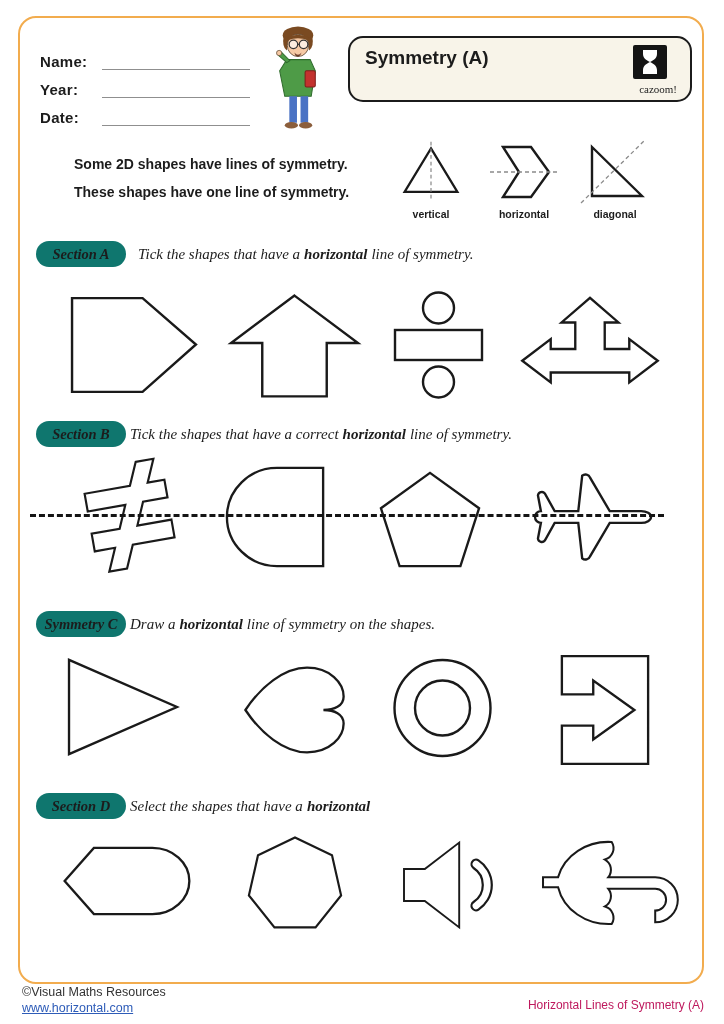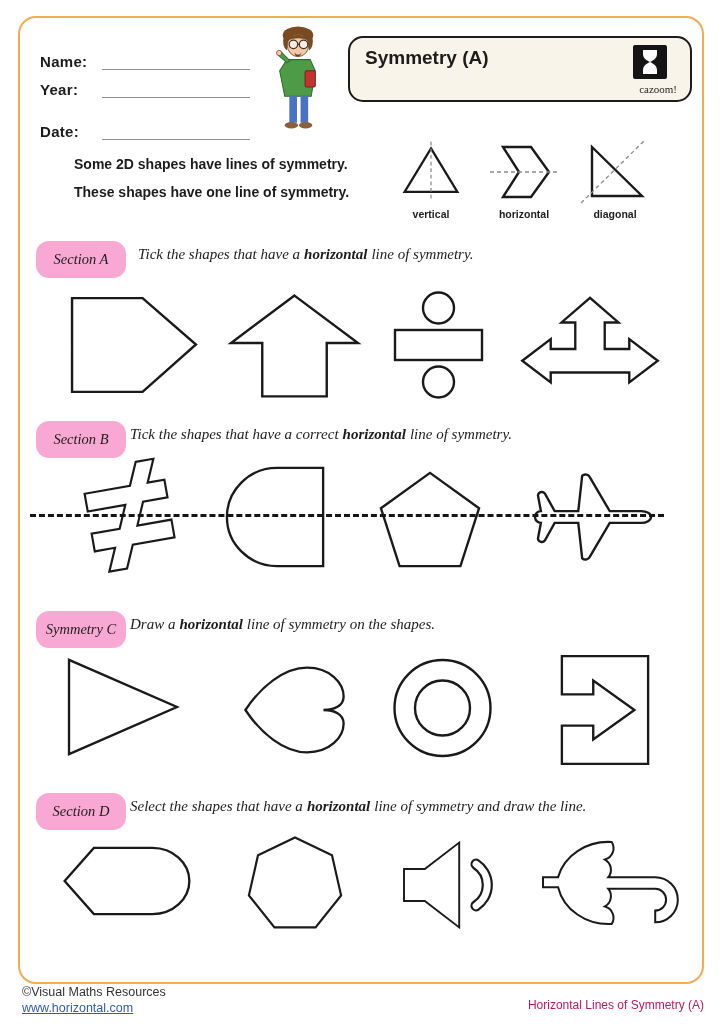--- a/index.html
+++ b/index.html
@@ -15,22 +15,22 @@
   
   .title-box{position:absolute;left:348px;top:36px;width:344px;height:66px;background:#F8F4E9;
              border:2.5px solid #1b1b1b;border-radius:15px;box-sizing:border-box;}
   .title-text{position:absolute;left:15px;top:8px;font-size:19px;font-weight:bold;line-height:1.3;}
   .logo{position:absolute;right:13px;top:7px;width:54px;text-align:center;}
   .logo-text{font-family:"Liberation Serif",serif;font-weight:normal;font-size:11px;margin-top:0px;text-align:right;}
   
   .intro{position:absolute;left:66px;top:150px;font-size:14px;font-weight:bold;line-height:28px;margin-left:8px;}
   .ex-label{position:absolute;font-size:10.5px;font-weight:bold;text-align:center;}
   
-  .sec-label{position:absolute;left:36px;width:90px;height:37px;background:#f9a8d4;border-radius:13px;
-             font-family:"Liberation Serif",serif;font-style:italic;font-weight:normal;font-size:14.5px;
+  .sec-label{position:absolute;left:36px;width:90px;height:26px;background:#0f766e;border-radius:13px;
+             font-family:"Liberation Serif",serif;font-style:italic;font-weight:bold;font-size:14.5px;
              display:flex;align-items:center;justify-content:center;}
   .sec-instr{position:absolute;left:130px;height:26px;display:flex;align-items:center;
              font-family:"Liberation Serif",serif;font-style:italic;font-size:15px;}
   .sec-instr b{font-weight:bold;margin:0 4px 0 4px;}
   .sec-instr .pre,.sec-instr .post{white-space:pre;}
   .shape{position:absolute;z-index:1;}
   .dash-line{position:absolute;left:30px;top:514px;width:634px;border-top:3px dashed #151515;z-index:5;}
   svg .outline{fill:#ffffff;stroke:#1a1a1a;stroke-width:2.4;stroke-linejoin:miter;}
   svg .dashed{stroke:#8a8a8a;stroke-width:1.3;stroke-dasharray:4 3;fill:none;}
   
@@ -45,21 +45,21 @@
   <div class="frame"></div>
 
   <div class="field-row" style="top:42px;">
     <span class="field-label">Name:</span>
     <span class="field-line"></span>
   </div>
   <div class="field-row" style="top:70px;">
     <span class="field-label">Year:</span>
     <span class="field-line"></span>
   </div>
-  <div class="field-row" style="top:112px;">
+  <div class="field-row" style="top:98px;">
     <span class="field-label">Date:</span>
     <span class="field-line"></span>
   </div>
 
   <svg class="abs" style="left:266px;top:24px;" width="66" height="114" viewBox="0 0 64 112">
     <ellipse cx="31" cy="11" rx="15" ry="8.5" fill="#7A4A21"></ellipse>
     <path d="M 17,12 Q 15,22 20,26 L 22,14 Z" fill="#7A4A21"></path>
     <path d="M 45,12 Q 47,22 42,26 L 40,14 Z" fill="#7A4A21"></path>
     <ellipse cx="31" cy="21" rx="10.5" ry="11" fill="#F6C9A4" stroke="#5a4632" stroke-width="0.8"></ellipse>
     <path d="M 21,13 Q 31,8 41,13 L 41,16 Q 31,12 21,16 Z" fill="#7A4A21"></path>
@@ -175,21 +175,20 @@
     <circle class="outline" cx="52.5" cy="52" r="27.5"></circle>
   </svg>
   <svg class="shape" style="left:556px;top:650px;" width="98" height="120" viewBox="0 0 100 120">
     <path class="outline" d="M 6,5 L 94,5 L 94,115 L 6,115 L 6,76 L 38,76 L 38,90 L 80,60 L 38,30 L 38,44 L 6,44 Z"></path>
   </svg>
 
   <div class="sec-label" style="top:793px;">Section D</div>
   <div class="sec-instr" style="top:793px;">
     <span class="pre">Select the shapes that have a</span>
       <b>horizontal</b>
-      <span class="post">line of symmetry and draw the line.</span>
   </div>
 
   <svg class="shape" style="left:58px;top:843px;" width="138" height="76" viewBox="0 0 140 78">
     <path class="outline" d="M 36,5 L 96,5 A 38,34 0 0 1 96,73 L 36,73 L 6,39 Z"></path>
   </svg>
   <svg class="shape" style="left:243px;top:833px;" width="104" height="100" viewBox="18 0 114 110">
     <polygon class="outline" points="75,5 115.7,24.6 125.7,68.6 97.6,103.9 52.4,103.9 24.3,68.6 34.3,24.6"></polygon>
   </svg>
   <svg class="shape" style="left:400px;top:831px;" width="104" height="108" viewBox="0 0 130 120">
     <path class="outline" d="M 5,40 L 31,40 L 74,7 L 74,113 L 31,80 L 5,80 Z"></path>

